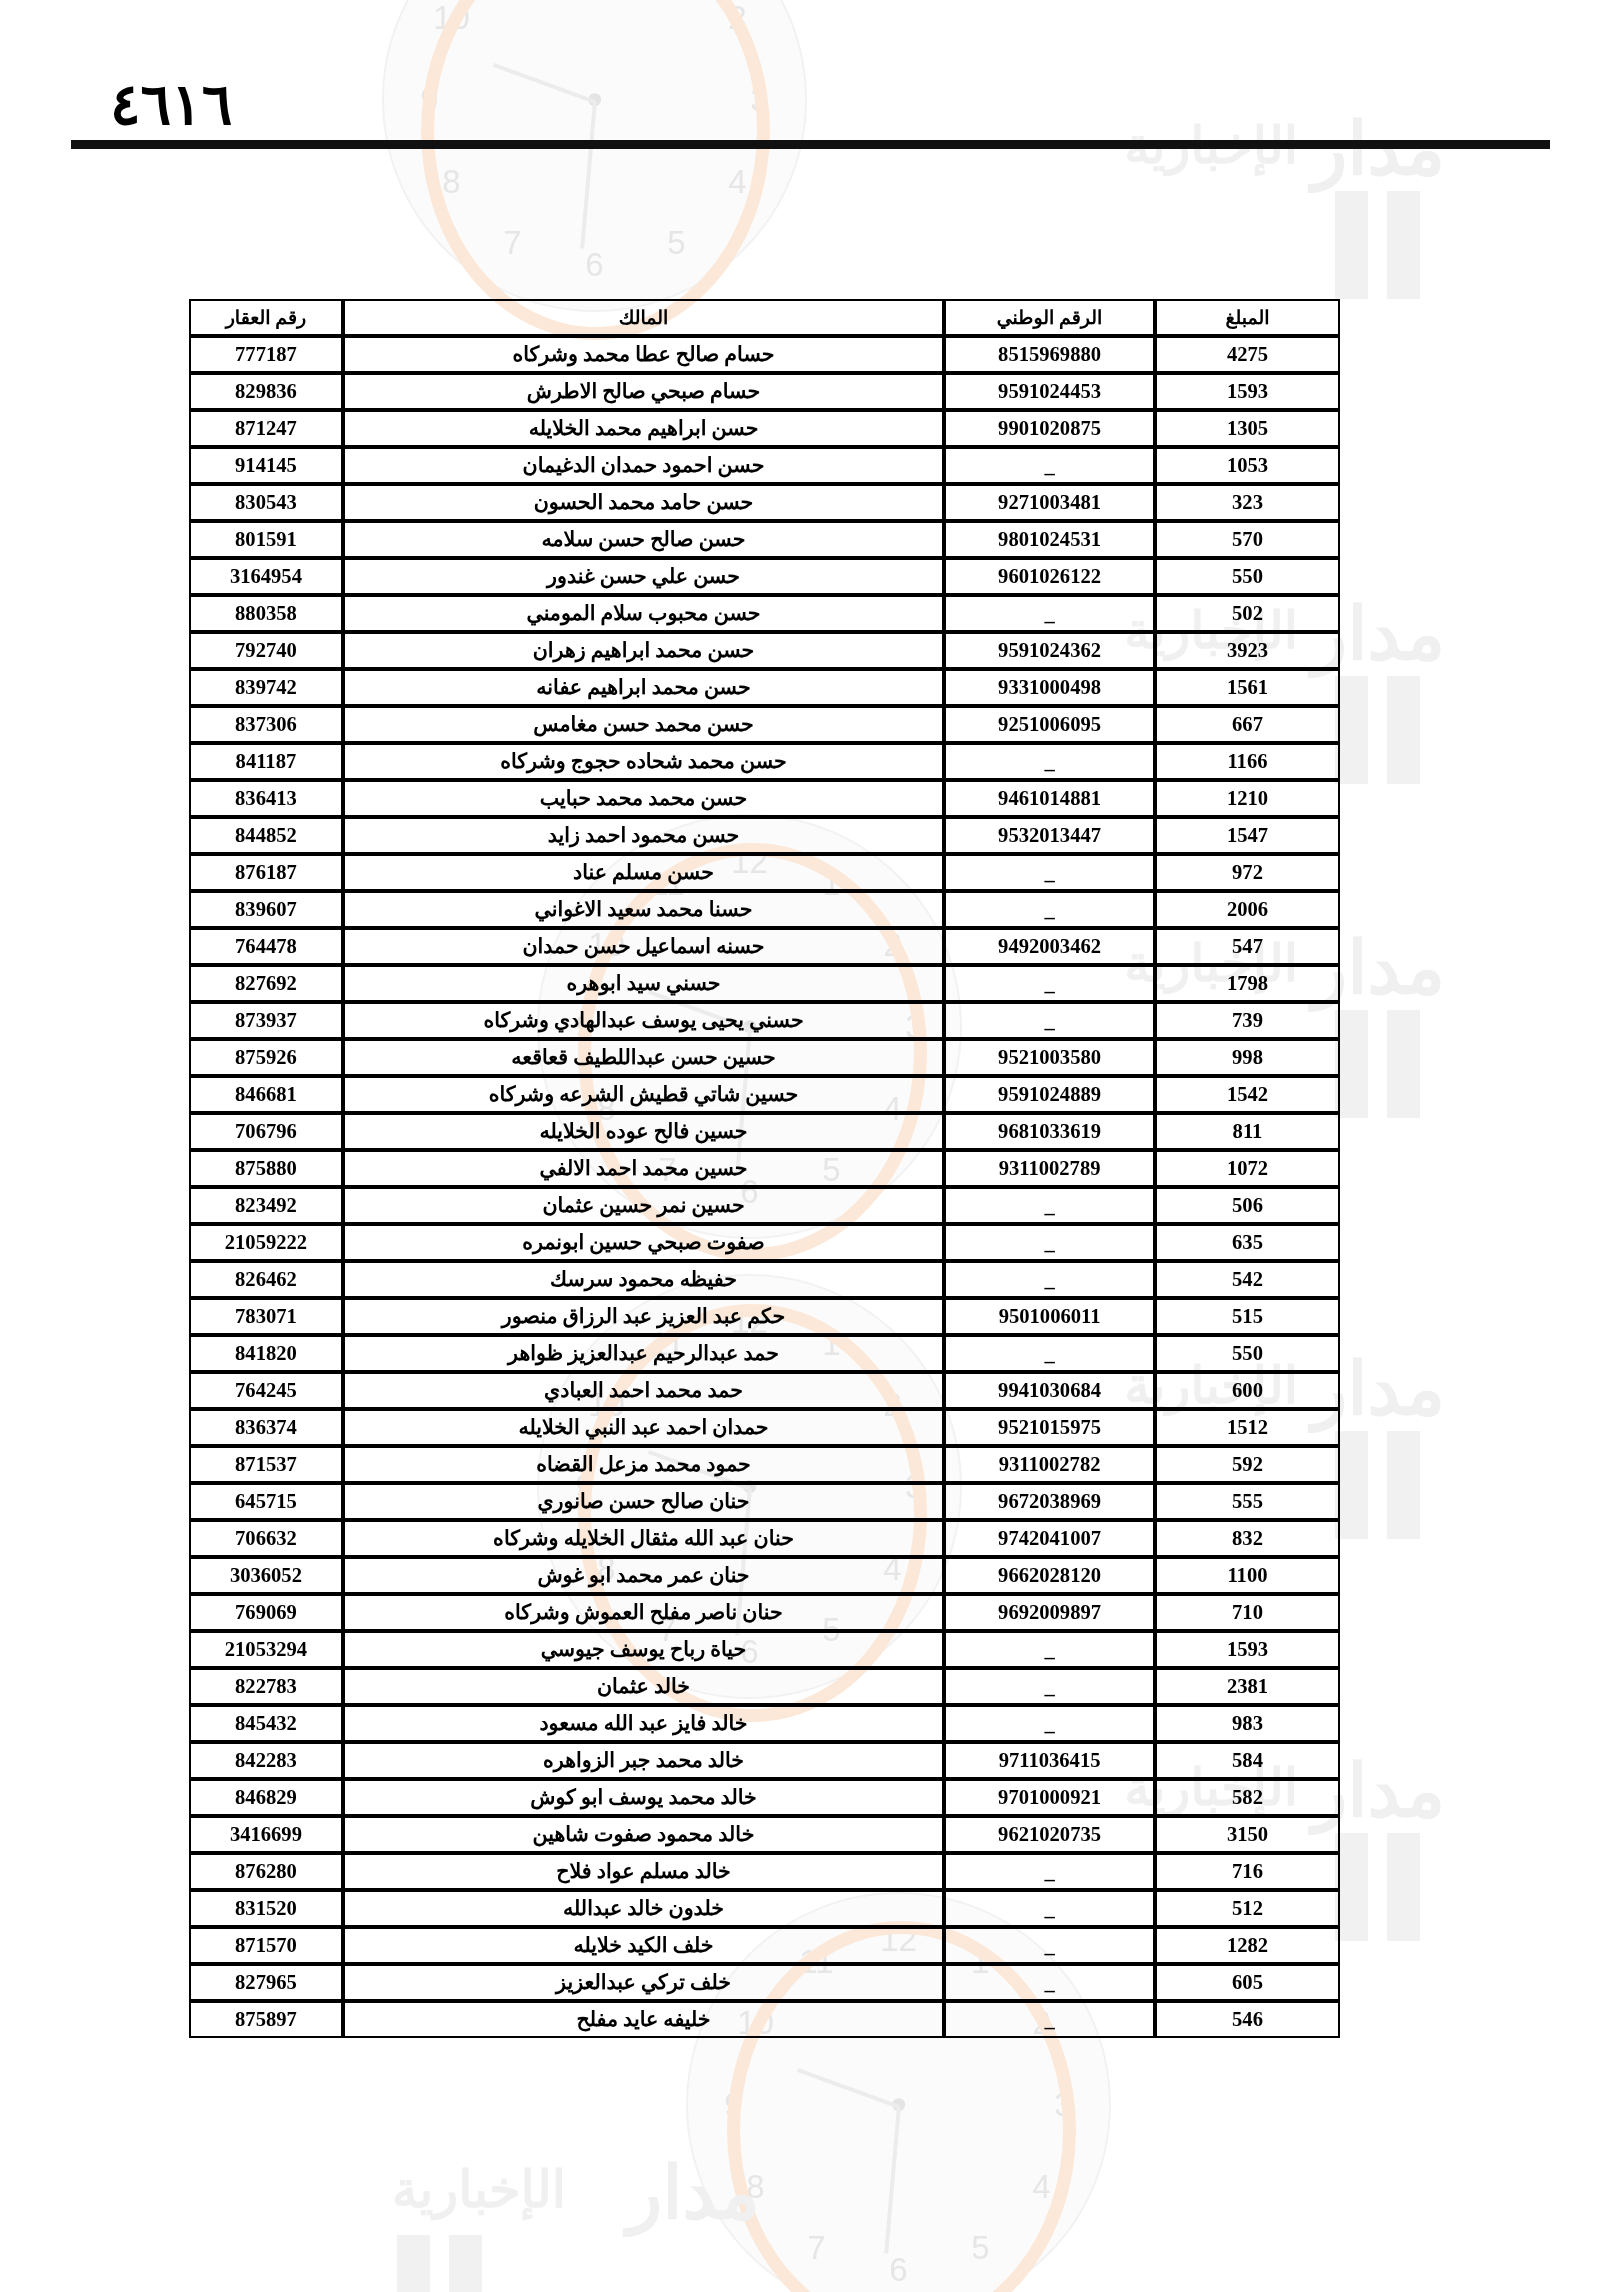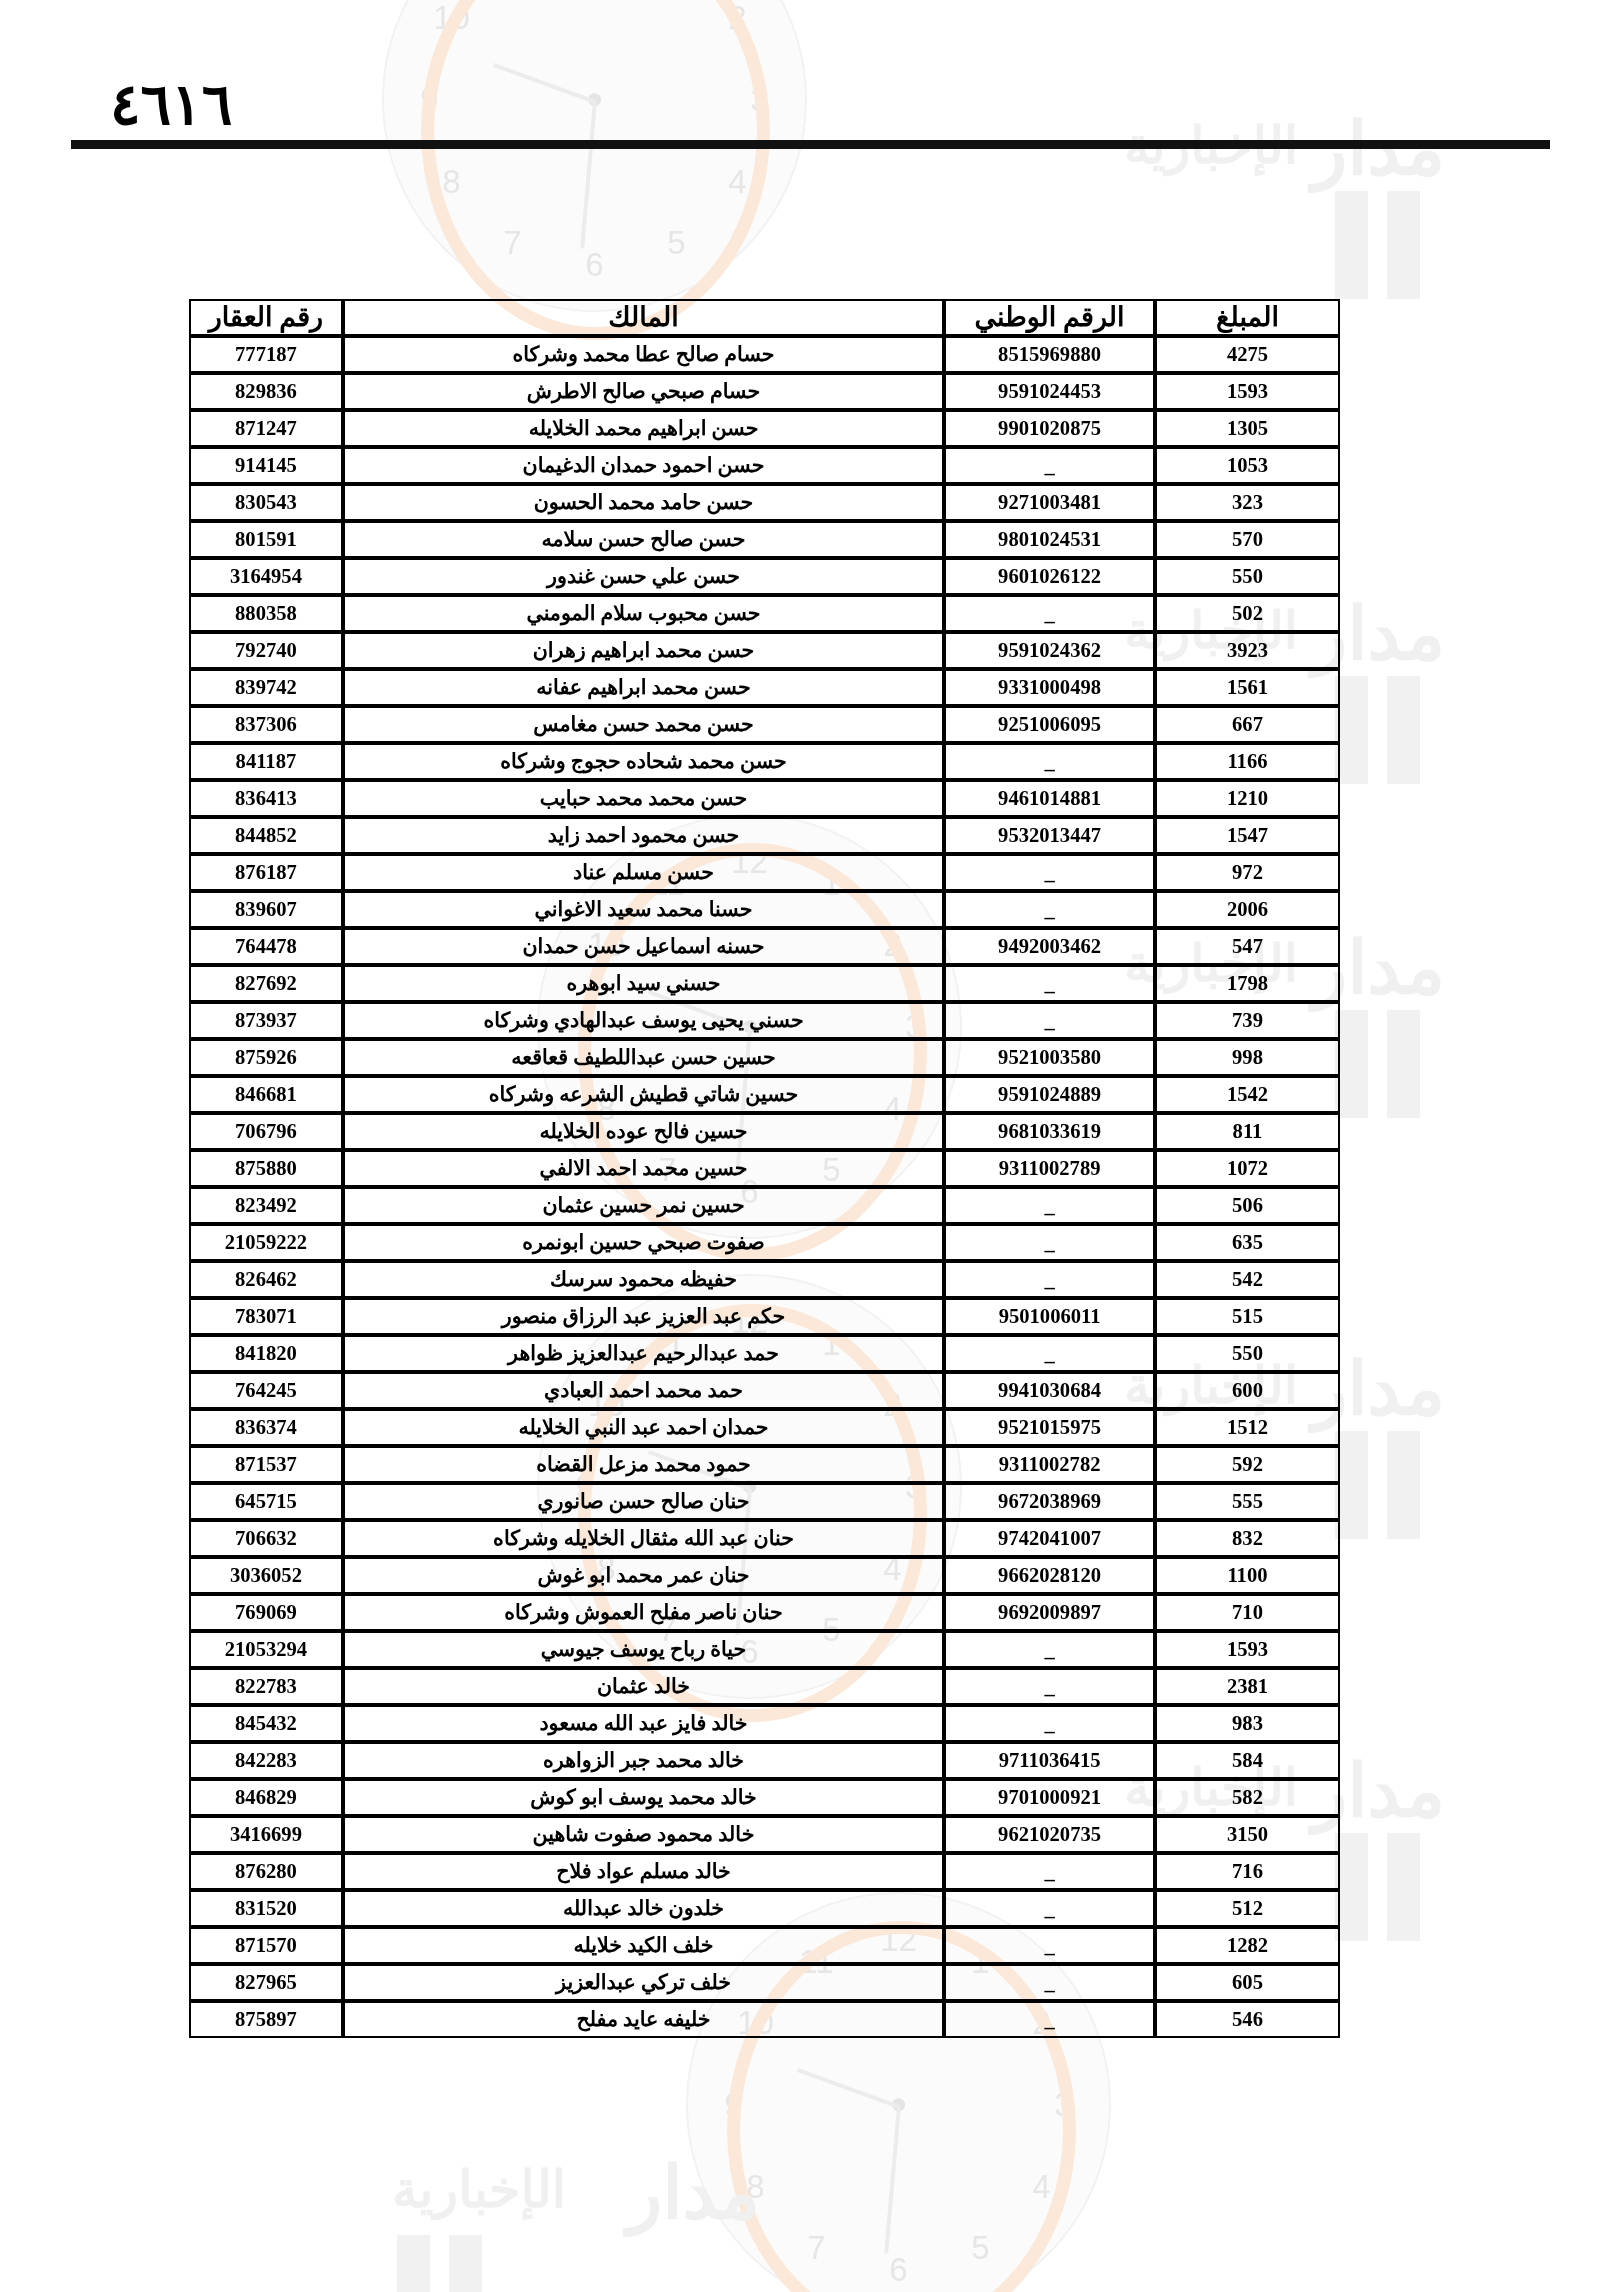--- a/index.html
+++ b/index.html
@@ -143,21 +143,21 @@
     line-height: 33px;
     text-align: center;
     vertical-align: middle;
     font-size: 20.6px;
     font-weight: bold;
     background: transparent;
     overflow: hidden;
     white-space: nowrap;
   }
   table.gazette th {
-    font-size: 27px;
+    font-size: 19px;
     font-weight: bold;
   }
   
   col.c-property { width: 143px; }
   col.c-owner    { width: 559px; }
   col.c-natid    { width: 196px; }
   col.c-amount   { width: 172px; }
 
   .num { font-family: "Liberation Serif", serif; }
   .owner-cell { font-size: 19.6px; }

